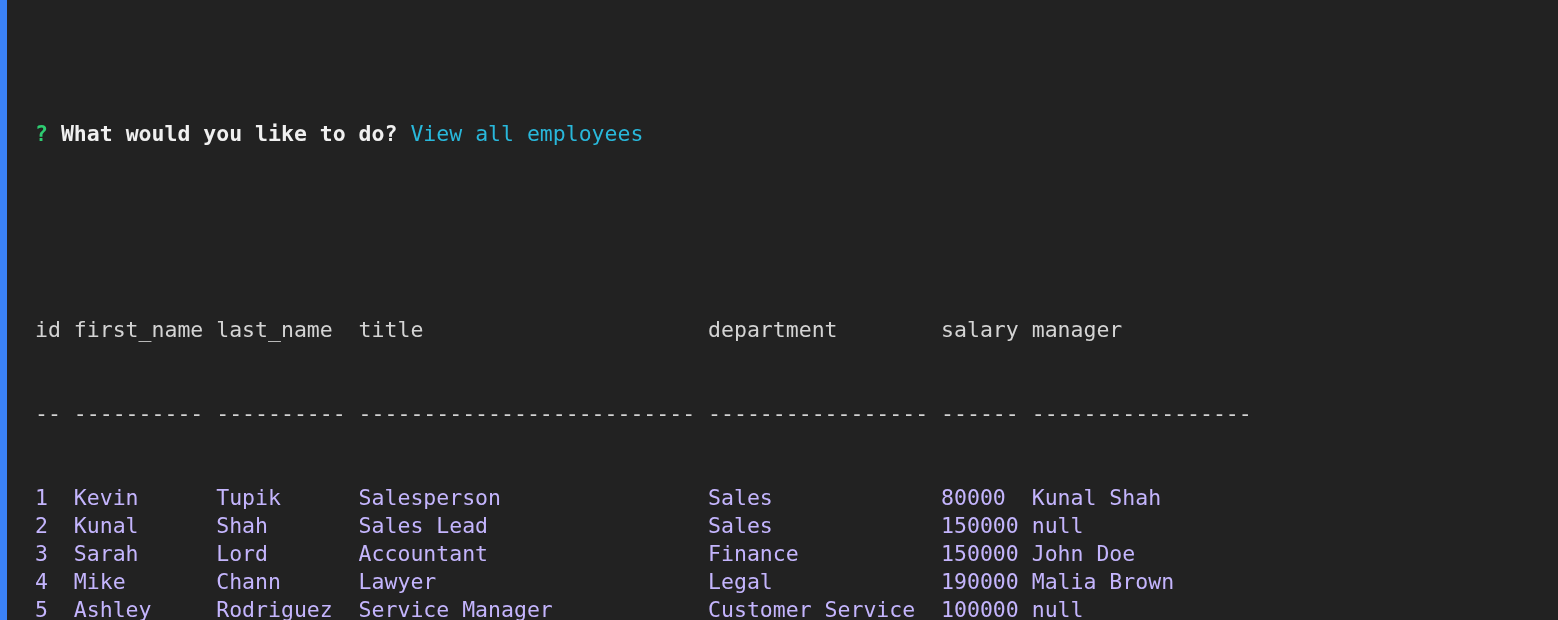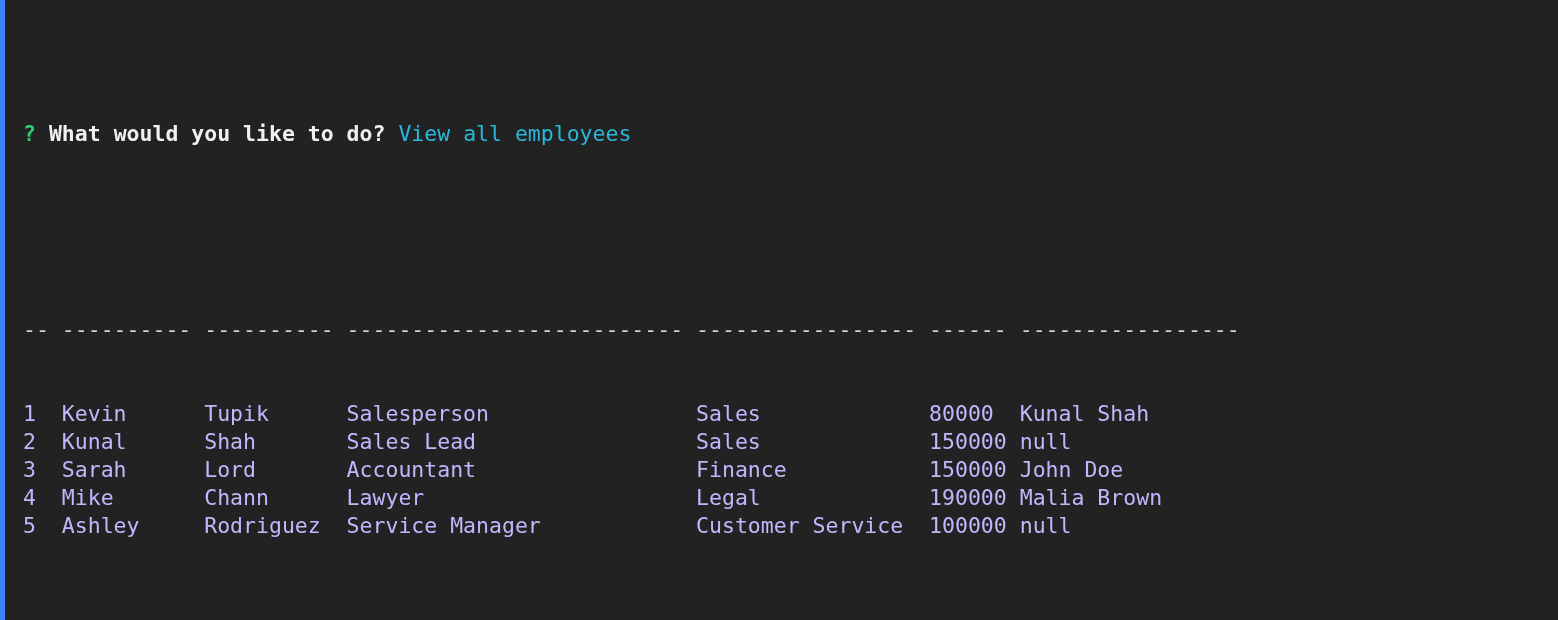--- a/index.html
+++ b/index.html
@@ -12,22 +12,22 @@
     height: 620px;
     overflow: hidden;
     font-family: "DejaVu Sans Mono", monospace;
   }
   #terminal {
     position: relative;
     width: 1558px;
     height: 620px;
     background: #222222;
     box-sizing: border-box;
-    border-left: 5px solid #3b82f6;
-    padding: 8px 0 0 18px;
+    border-left: 7px solid #3b82f6;
+    padding: 8px 0 0 28px;
     font-family: "DejaVu Sans Mono", monospace;
     font-size: 21.5px;
     line-height: 28px;
     color: #d4d4d4;
     letter-spacing: 0px;
     white-space: pre;
     -webkit-font-smoothing: antialiased;
   }
   .line {
     white-space: pre;
@@ -44,20 +44,21 @@
 </head>
 <body>
 
 <div id="terminal">
 
   
   <div class="line"><span class="q-mark">?</span><span> </span><span class="prompt-text">What would you like to do?</span><span> </span><span class="answer">View all employees</span></div>
 
   
   <div class="tbl">
+    <div class="line" id="tbl-header">id first_name last_name  title                      department        salary manager</div>
     <div class="line rule" id="tbl-rule">-- ---------- ---------- -------------------------- ----------------- ------ -----------------</div>
     <div id="tbl-body"><div class="line cell">1  Kevin      Tupik      Salesperson                Sales             80000  Kunal Shah</div><div class="line cell">2  Kunal      Shah       Sales Lead                 Sales             150000 null</div><div class="line cell">3  Sarah      Lord       Accountant                 Finance           150000 John Doe</div><div class="line cell">4  Mike       Chann      Lawyer                     Legal             190000 Malia Brown</div><div class="line cell">5  Ashley     Rodriguez  Service Manager            Customer Service  100000 null</div></div>
   </div>
 
   
 
   
   
 
   

